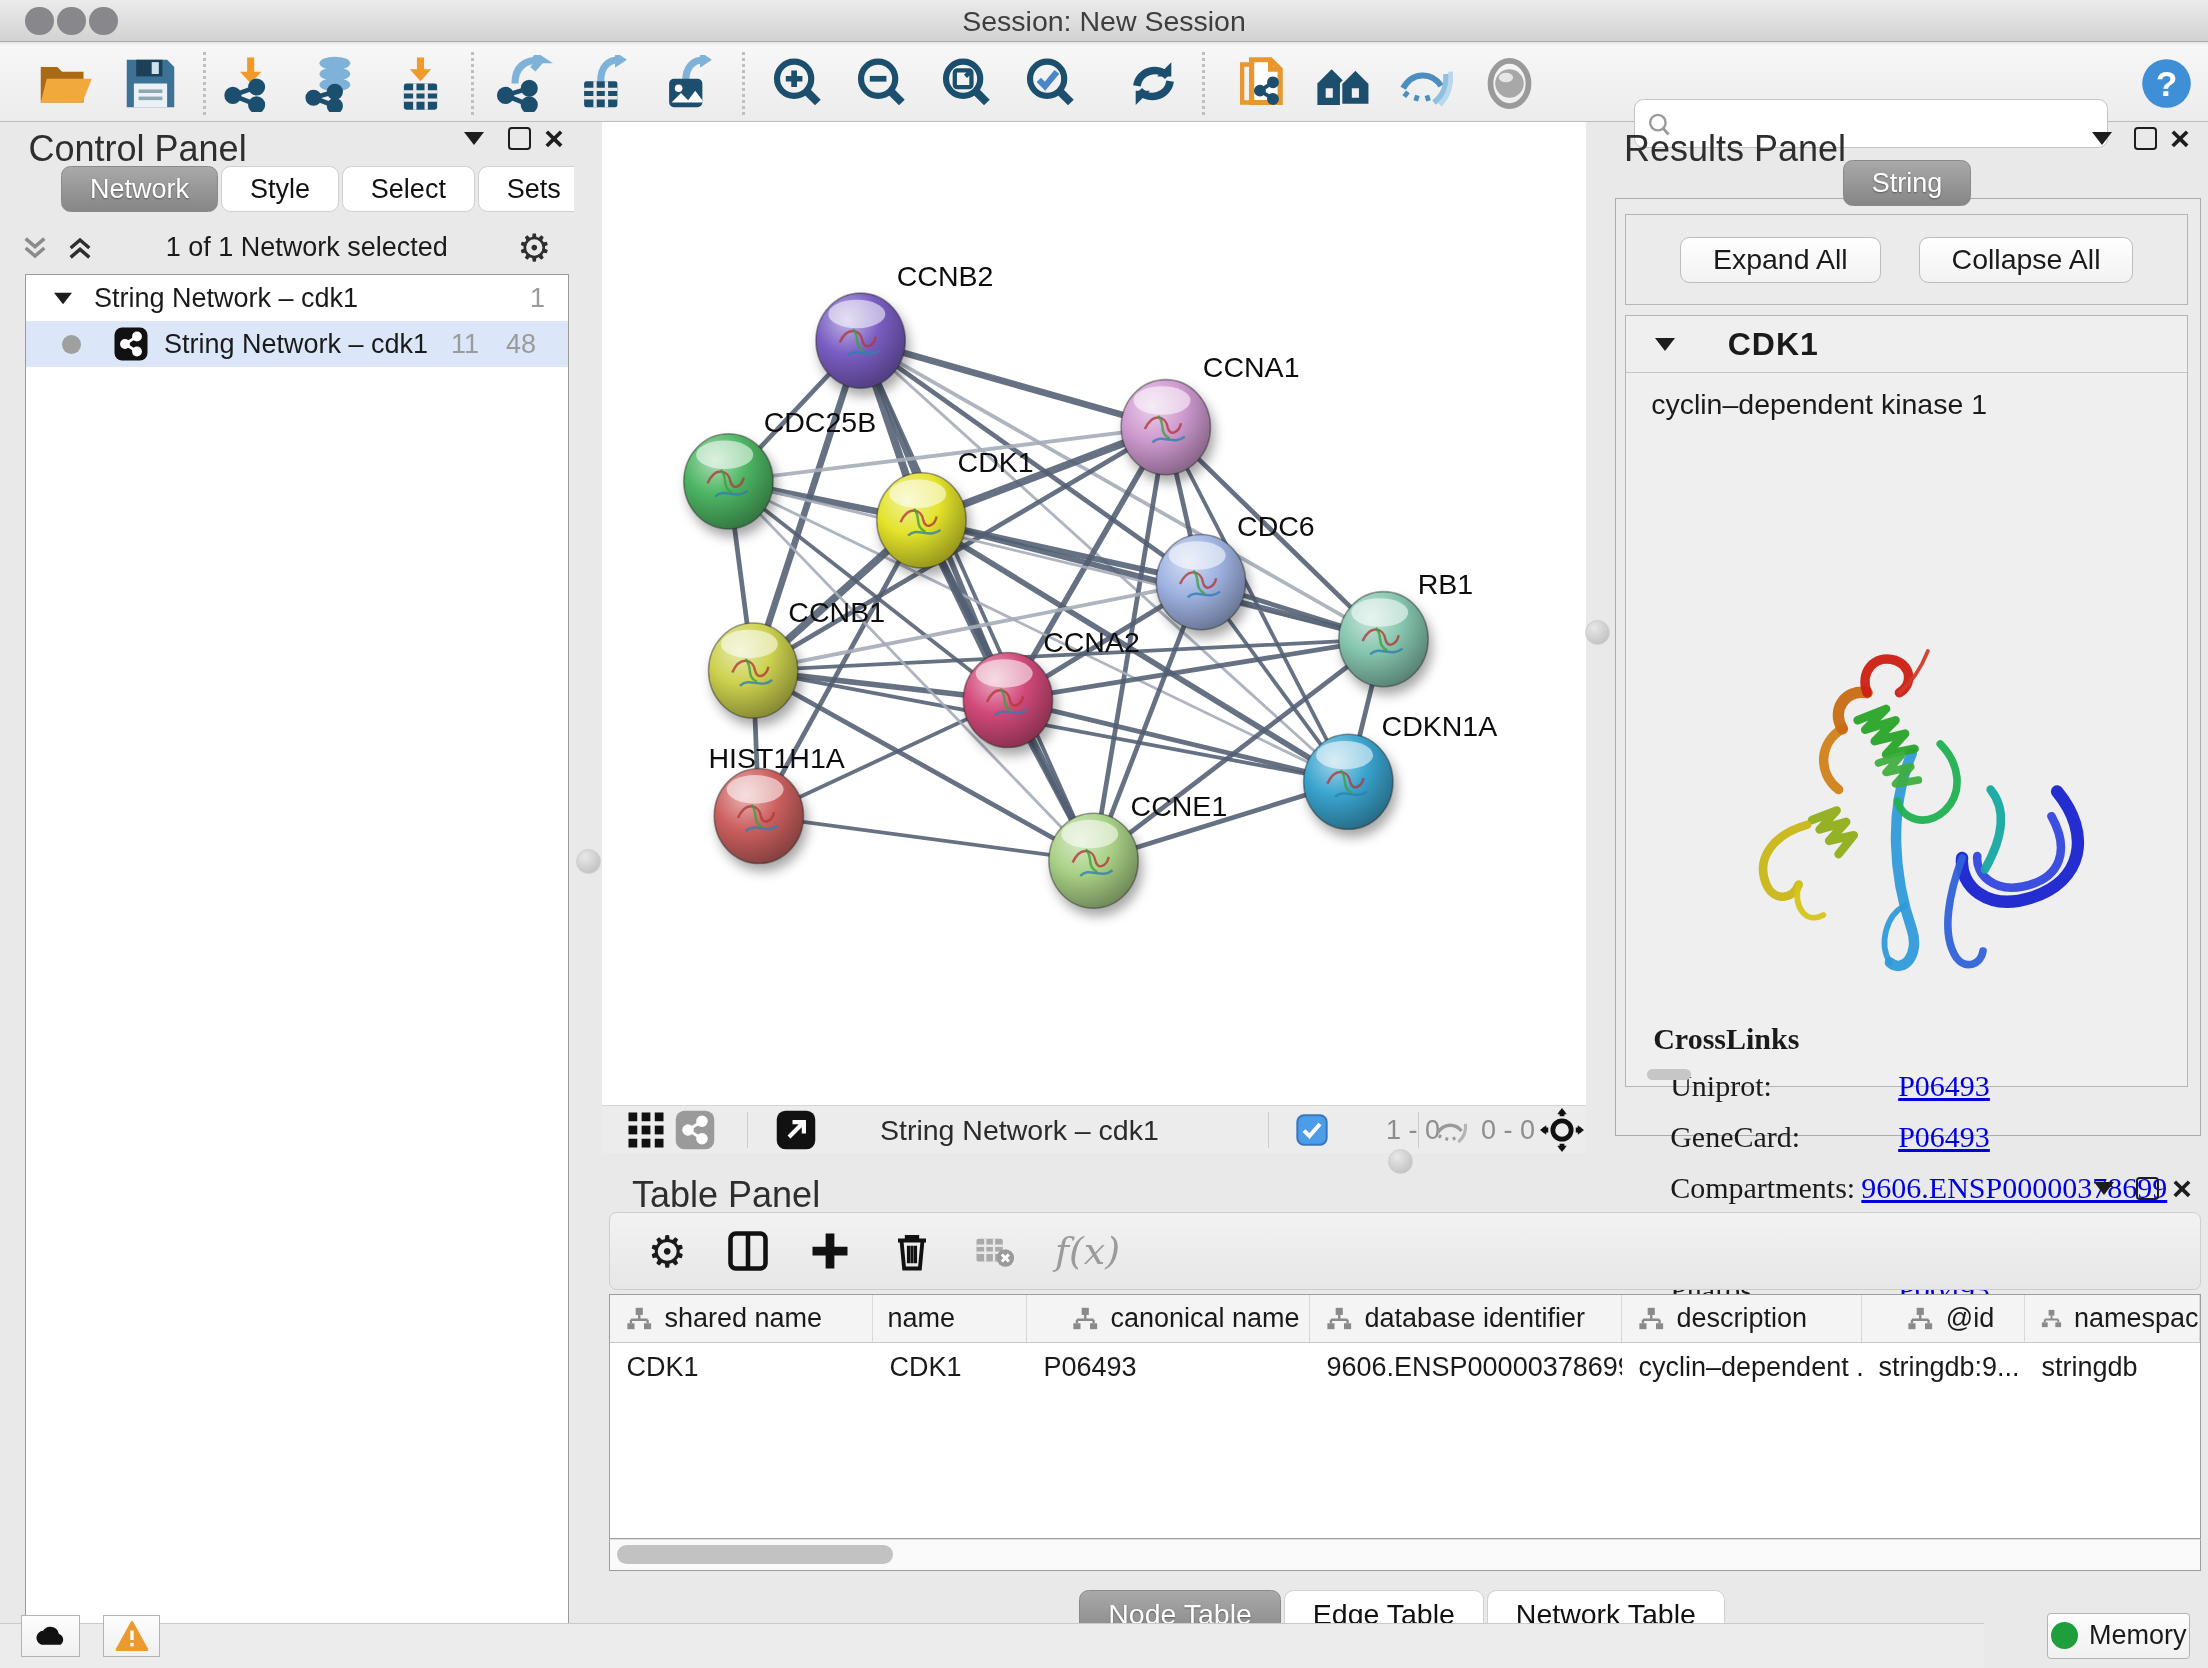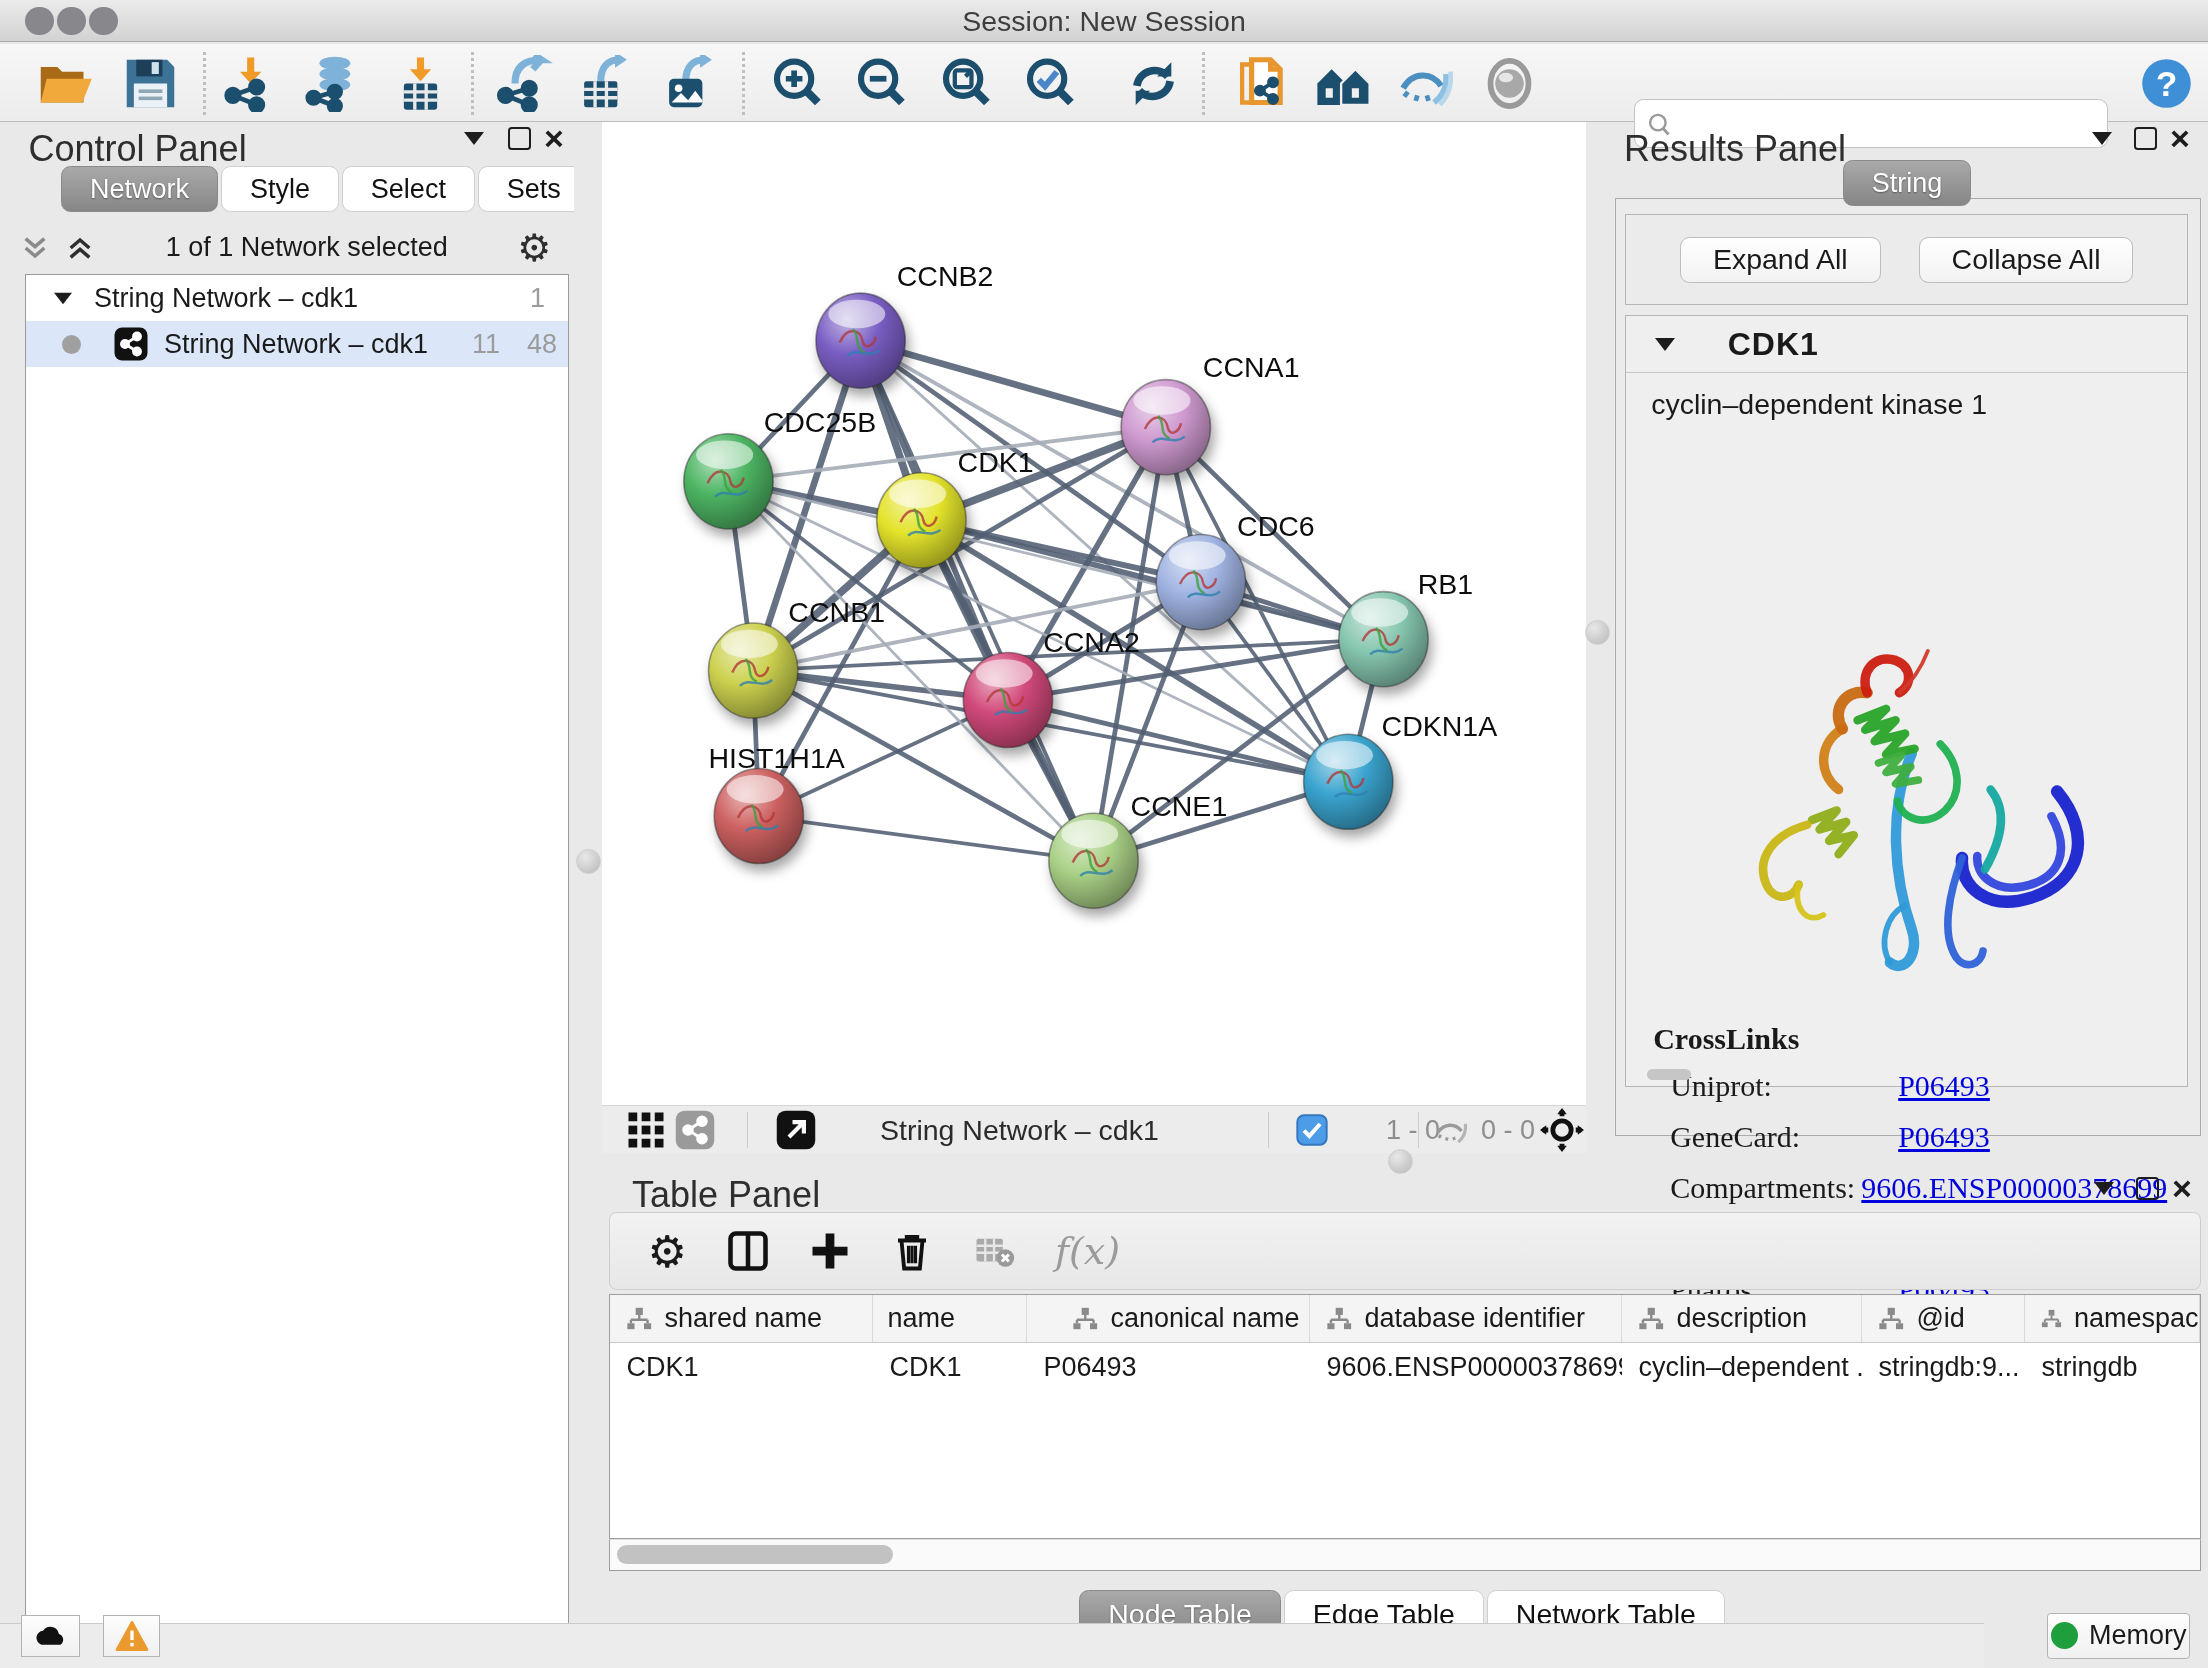--- a/index.html
+++ b/index.html
@@ -321,21 +321,21 @@
           <rect x="1" y="1" width="22" height="22" rx="5" fill="#111"></rect>
           <g stroke="#fff" stroke-width="1.8" fill="#fff">
             <circle cx="8" cy="12" r="2.4"></circle>
             <circle cx="16" cy="7" r="2.4"></circle>
             <circle cx="16" cy="17" r="2.4"></circle>
             <path d="M8 12 L16 7 M8 12 L16 17"></path>
           </g>
         </svg>
       <span style="margin-left:15px">String Network – cdk1</span>
       <span class="cnt" style="margin-left:auto">11</span>
-      <span class="cnt" style="margin-left:27px;margin-right:11px">48</span>
+      <span class="cnt" style="margin-left:27px;margin-right:32px">48</span>
     </div>
   </div>
 </div>
 
 <div class="vdiv" style="left:574px;top:122px;height:1501px">
   <div class="grab" style="left:1.9px;top:727px"></div>
 </div>
 
 <div id="net-canvas">
   <svg id="net-svg" width="984" height="983" viewBox="0 0 1035 1034">
@@ -739,21 +739,21 @@
         </div>
         <div class="th" style="width: 240px;">
           <svg width="28.5" height="25" viewBox="0 0 24 20">
             <rect x="9" y="1" width="6" height="6" fill="#8a8a8a"></rect>
             <path d="M12 7 v4 M5 11 h14 M5 11 v3 M19 11 v3" stroke="#8a8a8a" stroke-width="2" fill="none"></path>
             <rect x="2" y="14" width="6" height="5" fill="#8a8a8a"></rect>
             <rect x="16" y="14" width="6" height="5" fill="#8a8a8a"></rect>
           </svg>
           <span>description</span>
         </div>
-        <div class="th" style="width: 163px;">
+        <div class="th" style="width: 163px; justify-content: center;">
           <svg width="28.5" height="25" viewBox="0 0 24 20">
             <rect x="9" y="1" width="6" height="6" fill="#8a8a8a"></rect>
             <path d="M12 7 v4 M5 11 h14 M5 11 v3 M19 11 v3" stroke="#8a8a8a" stroke-width="2" fill="none"></path>
             <rect x="2" y="14" width="6" height="5" fill="#8a8a8a"></rect>
             <rect x="16" y="14" width="6" height="5" fill="#8a8a8a"></rect>
           </svg>
           <span>@id</span>
         </div>
         <div class="th" style="width: 175px; text-align: center;">
           <svg width="28.5" height="25" viewBox="0 0 24 20">

